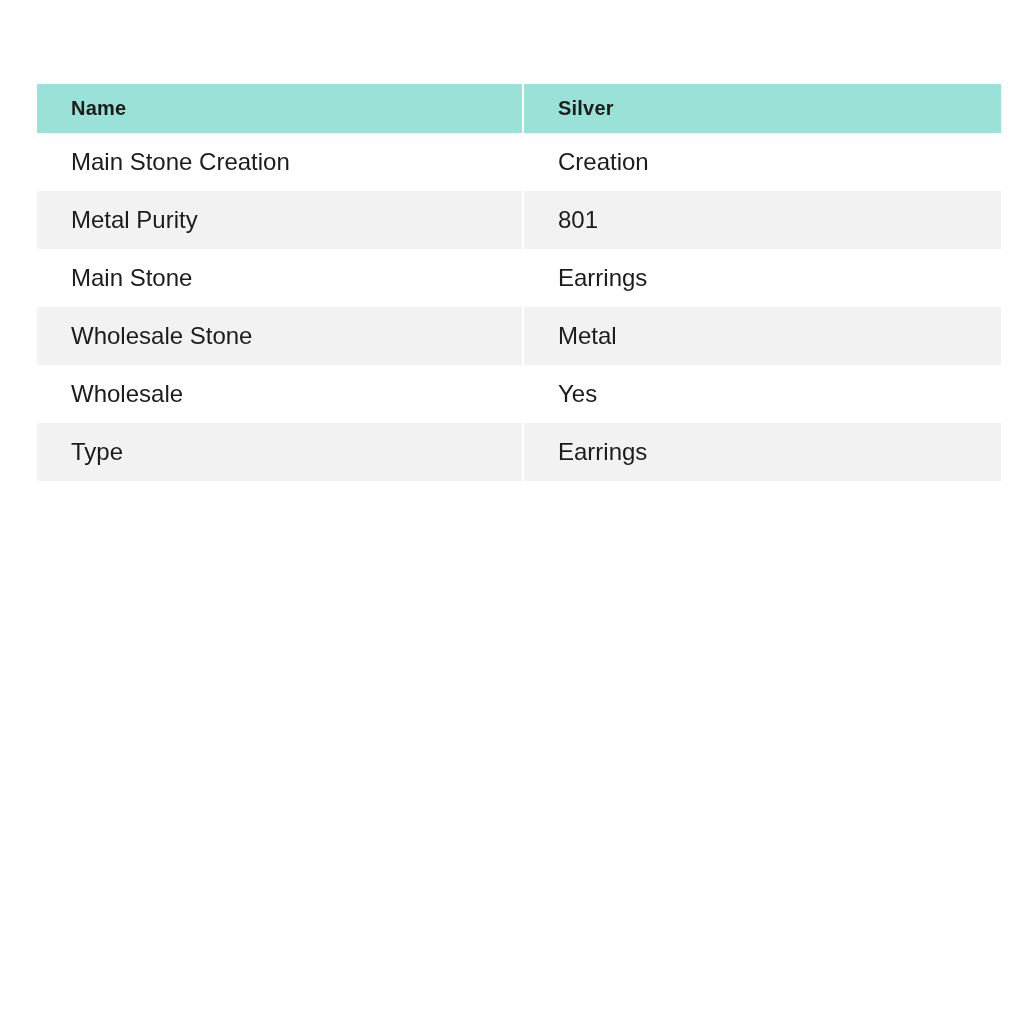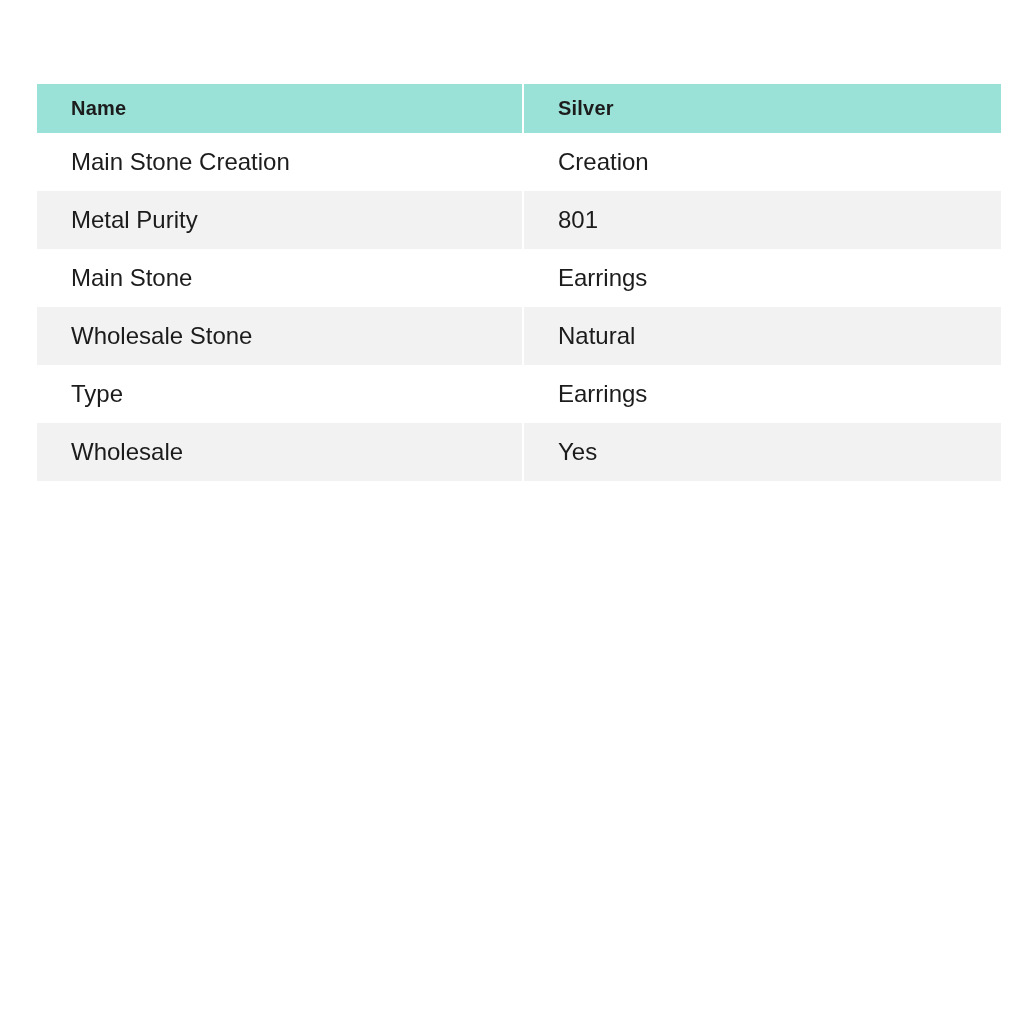--- a/index.html
+++ b/index.html
@@ -77,25 +77,25 @@
         <tr>
           <td>Metal Purity</td>
           <td>801</td>
         </tr>
         <tr>
           <td>Main Stone</td>
           <td>Earrings</td>
         </tr>
         <tr>
           <td>Wholesale Stone</td>
-          <td>Natural</td>
+          <td>Metal</td>
+        </tr>
+        <tr>
+          <td>Wholesale</td>
+          <td>Yes</td>
         </tr>
         <tr>
           <td>Type</td>
           <td>Earrings</td>
-        </tr>
-        <tr>
-          <td>Wholesale</td>
-          <td>Yes</td>
         </tr>
       </tbody>
   </table>
 </div>
 
 </body></html>

